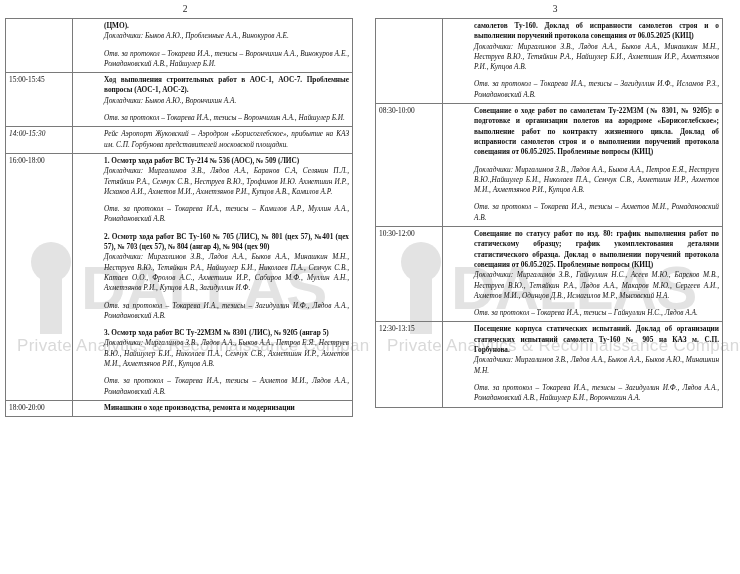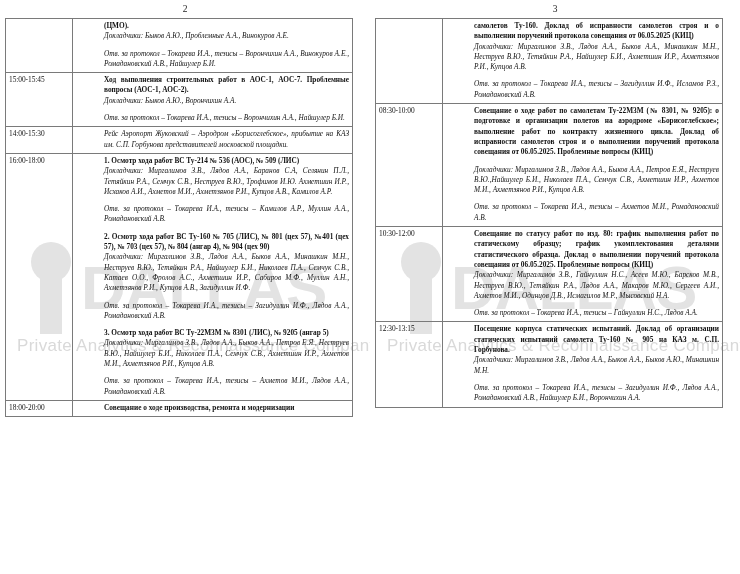--- a/index.html
+++ b/index.html
@@ -49,21 +49,21 @@
   }
   .col-time { width: 67px; }
   .col-body { width: 280px; }
 
   .time {
     font-size: 7.4px;
     line-height: 10px;
     white-space: nowrap;
     letter-spacing: -0.05px;
   }
-  .time.italic { }
+  .time.italic { font-style: italic; }
 
   .body-cell p {
     margin: 0;
     line-height: 10.3px;
     text-align: justify;
     text-justify: inter-word;
     padding-left: 28px;
   }
   .t-bold {
     font-weight: bold;
@@ -230,21 +230,21 @@
                 <p class="t-italic">Докладчики: Миргалимов З.В., Лядов А.А., Быков А.А., Петров Е.Я., Неструев В.Ю., Найшулер Б.И., Николаев П.А., Семчук С.В., Ахметшин И.Р., Ахметов М.И., Ахметзянов Р.И., Купцов А.В.</p>
                 <p class="spacer">&nbsp;</p>
                 <p class="t-italic">Отв. за протокол – Токарева И.А., тезисы – Ахметов М.И., Лядов А.А., Ромадановский А.В.</p>
               </td>
             </tr>
             <tr>
               <td>
                 <div class="time">18:00-20:00</div>
               </td>
               <td class="body-cell">
-                <p class="t-bold">Совещание о ходе производства, ремонта и модернизации</p>
+                <p class="t-bold">Минашкин о ходе производства, ремонта и модернизации</p>
               </td>
             </tr>
           </tbody>
       </table>
     </div>
   </div>
 
   <div class="page">
     <div class="page-number">3</div>
 

